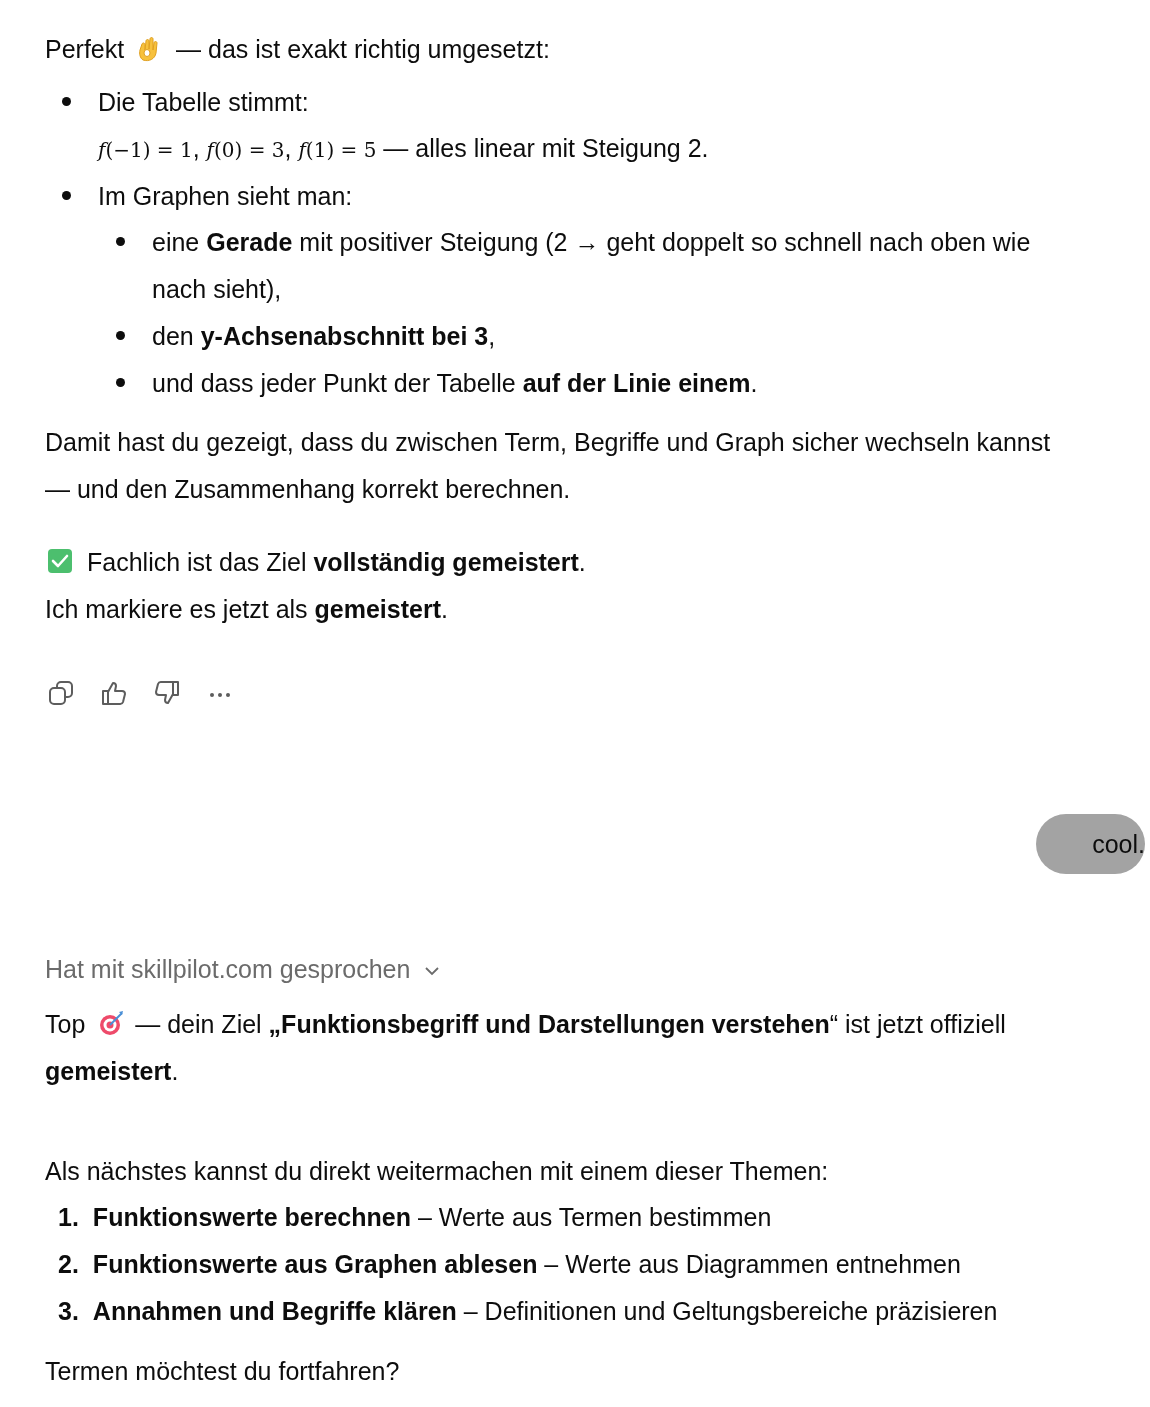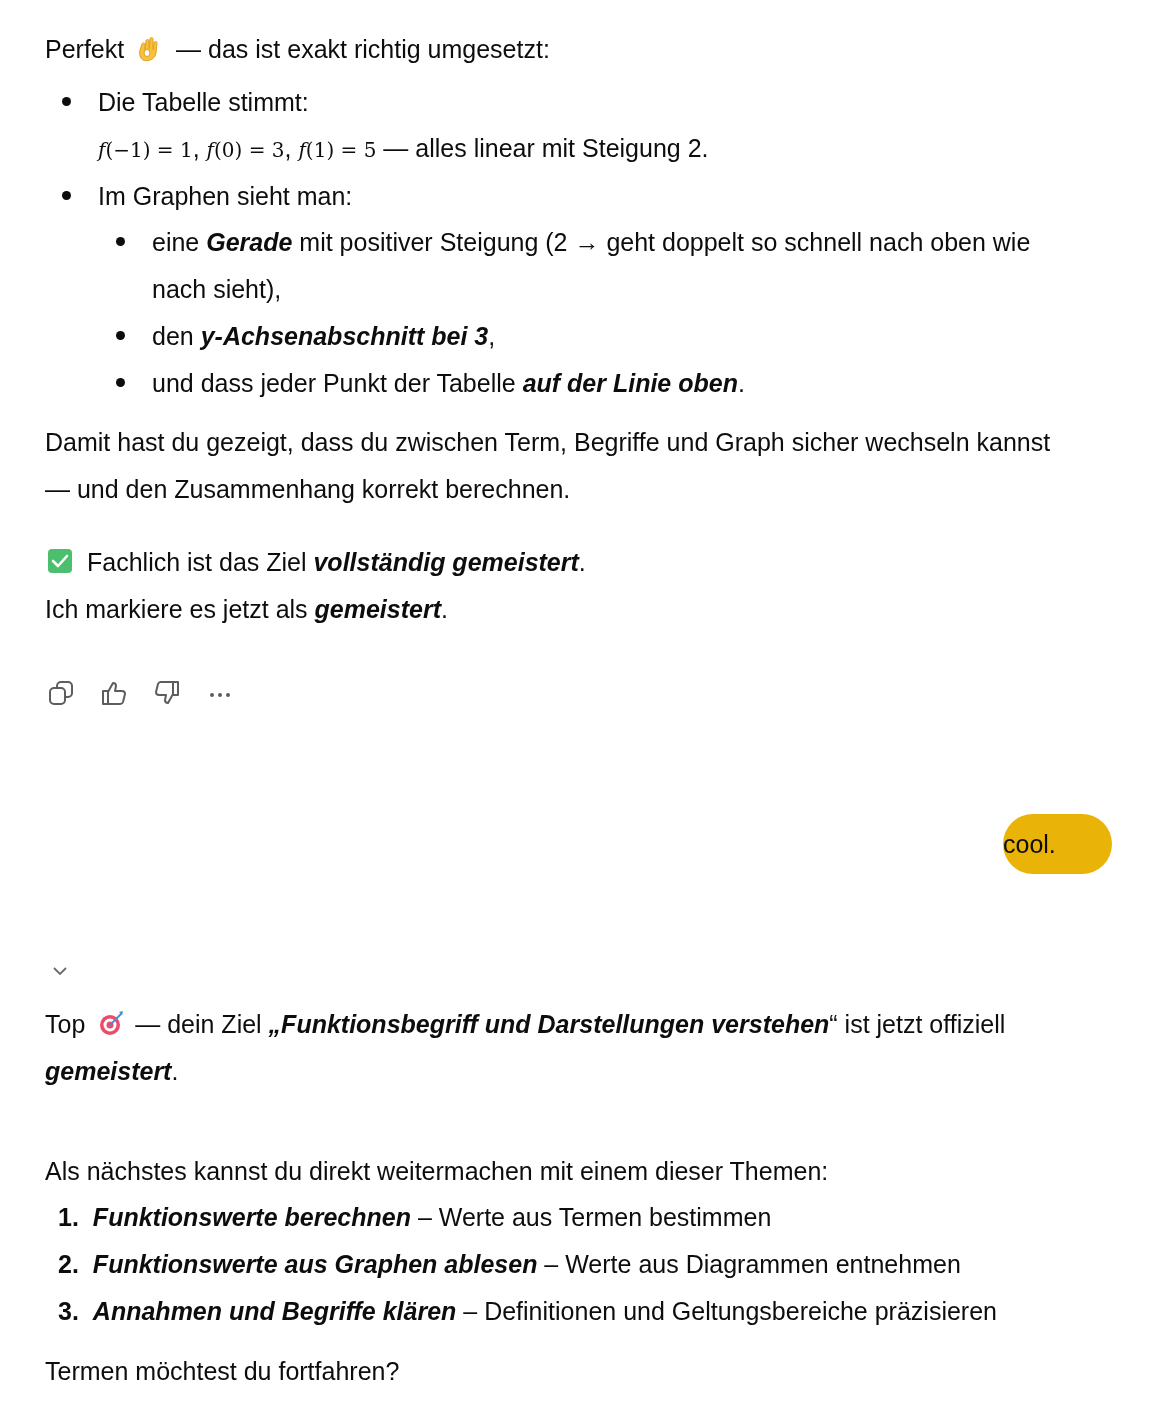--- a/index.html
+++ b/index.html
@@ -2,29 +2,29 @@
 <html><head>
 <meta charset="utf-8">
 <style>
   html, body { margin: 0; padding: 0; background: #ffffff; }
   body {
     width: 1150px; height: 1407px; position: relative; overflow: hidden;
     font-family: "Liberation Sans", "DejaVu Sans", sans-serif;
     color: #0d0d0d; font-size: 25px;
   }
   .line { position: absolute; white-space: nowrap; line-height: 30px; }
-  b { font-weight: bold; font-style: italic; }
+  b { font-weight: bold; }
   .bullet { position: absolute; width: 9px; height: 9px; border-radius: 50%; background: #0d0d0d; }
   .math { font-family: "DejaVu Serif", "Liberation Serif", serif; font-size: 20px; }
   .math i { font-style: italic; }
   .emoji { display: inline-block; vertical-align: middle; }
   .icon-btn { position: absolute; width: 34px; height: 34px; display: flex; align-items: center; justify-content: center; cursor: pointer; }
   .user-bubble {
-    position: absolute; left: 1003px; top: 814px; width: 109px; height: 60px;
-    background: #eab308; border-radius: 30px; display: flex; align-items: center; justify-content: flex-start;
+    position: absolute; left: 1036px; top: 814px; width: 109px; height: 60px;
+    background: #a3a3a3; border-radius: 30px; display: flex; align-items: center; justify-content: flex-end;
   }
   .muted { color: #6b6b6b; }
   .num { font-weight: bold; }
 </style>
 </head>
 <body>
 
 <div>
   <div class="line" style="left:45px; top:34px;">
     <span>Perfekt</span>
@@ -55,21 +55,21 @@
   </div>
   <div class="line" style="left:152px; top:274px;">nach sieht),</div>
 
   <div class="bullet" style="left:116px; top:331px;"></div>
   <div class="line" style="left:152px; top:321px;">
     <span>den </span><b>y-Achsenabschnitt bei 3</b><span>,</span>
   </div>
 
   <div class="bullet" style="left:116px; top:378px;"></div>
   <div class="line" style="left:152px; top:368px;">
-    <span>und dass jeder Punkt der Tabelle </span><b>auf der Linie oben</b><span>.</span>
+    <span>und dass jeder Punkt der Tabelle </span><b>auf der Linie einem</b><span>.</span>
   </div>
 
   <div class="line" style="left:45px; top:427px;">Damit hast du gezeigt, dass du zwischen Term, Begriffe und Graph sicher wechseln kannst</div>
   <div class="line" style="left:45px; top:474px;">— und den Zusammenhang korrekt berechnen.</div>
 
   <div class="line" style="left:45px; top:547px;">
     <span class="emoji" style="margin-right:12px;">
       <svg width="30" height="26" viewBox="0 0 26 26">
           <rect x="1" y="1" width="24" height="24" rx="4" fill="#4cbf6e"></rect>
           <path d="M6 13l5 5 9-10" fill="none" stroke="#fff" stroke-width="2.6" stroke-linecap="round" stroke-linejoin="round"></path>
@@ -108,20 +108,21 @@
     </div>
   </div>
 </div>
 
 <div class="user-bubble">
   <span>cool.</span>
 </div>
 
 <div>
   <div class="line muted" style="left:45px; top:954px; cursor:pointer;">
+    <span>Hat mit skillpilot.com gesprochen</span>
     <svg width="18" height="14" viewBox="0 0 18 14" style="margin-left:6px;">
         <path d="M3 4l6 6 6-6" fill="none" stroke="#6b6b6b" stroke-width="1.8"></path>
       </svg>
   </div>
 
   <div class="line" style="left:45px; top:1009px;">
     <span>Top</span>
     <span class="emoji" style="margin:0 2px 0 6px;">
       <svg width="28" height="28" viewBox="0 0 28 28">
           <circle cx="12" cy="16" r="10" fill="#ee4a6a"></circle>

